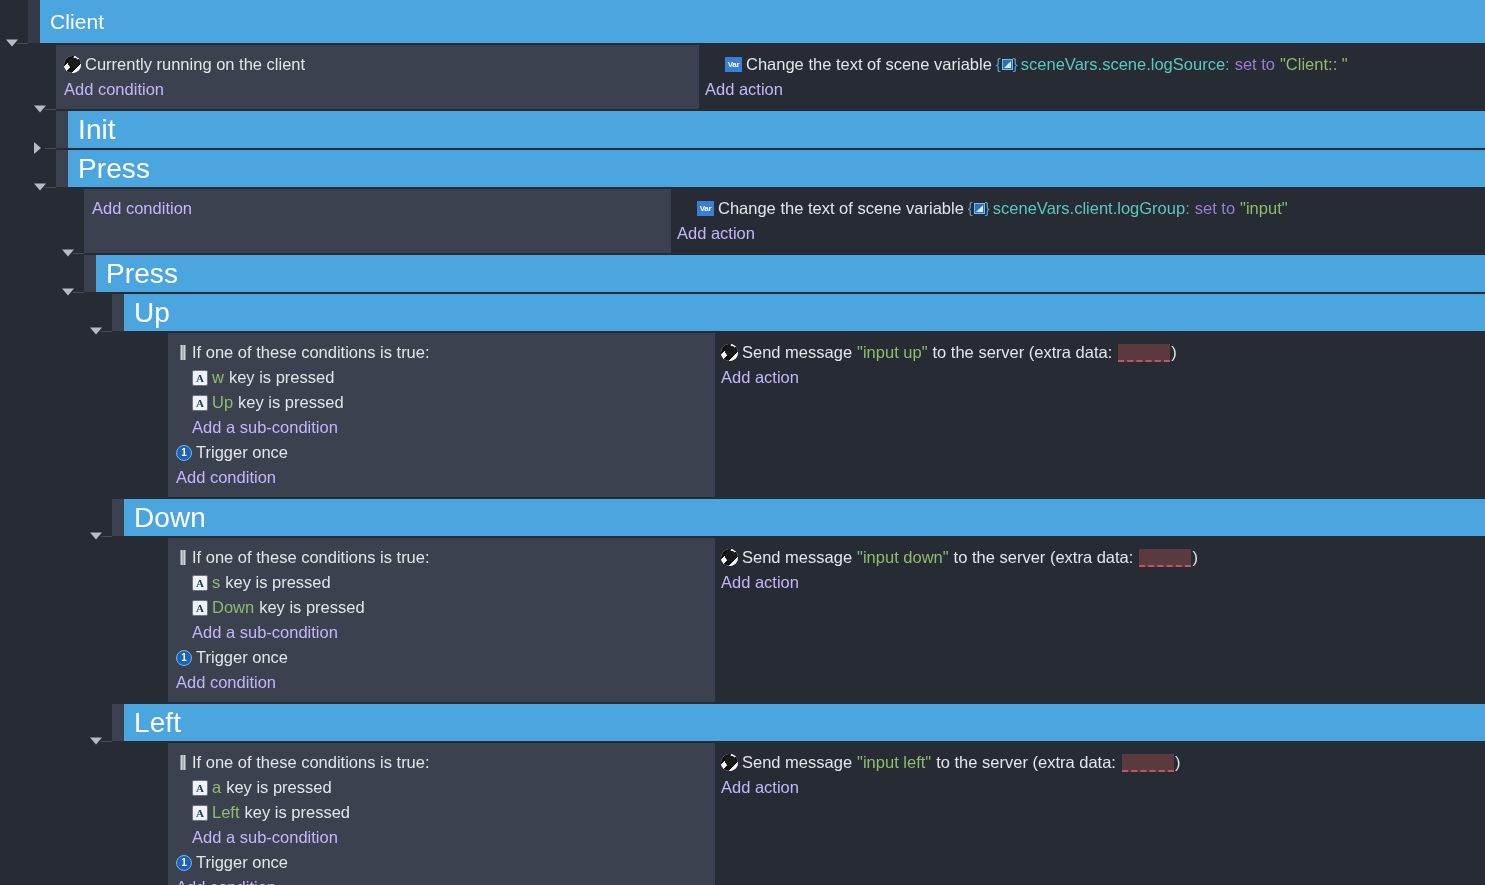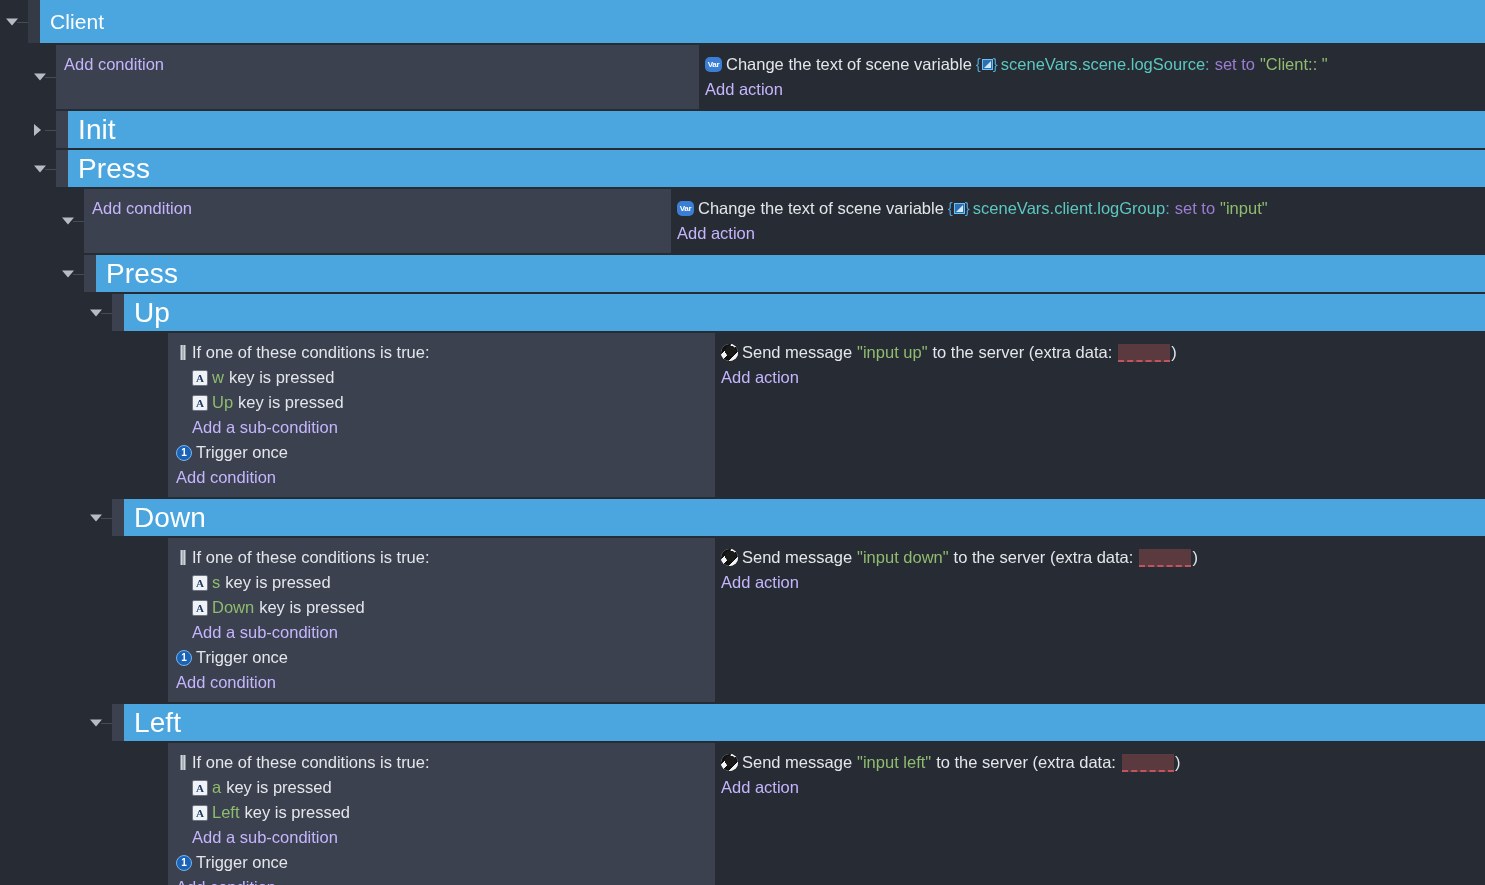--- a/index.html
+++ b/index.html
@@ -6,21 +6,21 @@
   html, body {
     margin: 0; padding: 0;
     width: 1485px; height: 885px;
     background: #272b33;
     font-family: "Liberation Sans", sans-serif;
     overflow: hidden;
   }
   #root { position: relative; width: 1485px; height: 885px; background: #272b33; }
 
   
-  .row { position: relative; display: flex; align-items: center; width: 1485px; }
+  .row { position: relative; display: flex; align-items: flex-end; width: 1485px; }
   .gutter { position: relative; flex: 0 0 auto; display: flex; align-items: stretch; }
   .ind {
     position: relative; flex: 0 0 28px; align-self: stretch;
     background: #272b33;
   }
   .ind::after {
     content: ""; position: absolute; left: 13px; top: 0; bottom: 0; width: 1px;
     background: #454b57;
   }
   .ind.noline::after { display: none; }
@@ -81,25 +81,26 @@
   
   .str   { color: #8fbc6f; }
   .var   { color: #5bc8c0; }
   .op    { color: #9b7dd4; }
   .colon { color: #5b9bd5; }
 
   
   .ic { display: inline-block; flex: 0 0 auto; margin-right: 4px; vertical-align: middle; }
 
   .ic-var {
-    width: 17px; height: 15px; border-radius: 5px;
+    width: 17px; height: 15px; border-radius: 0;
     background: #3a7fd5; color: #fff;
     font-size: 8px; font-weight: bold; line-height: 15px;
     text-align: center; font-family: "Liberation Sans", sans-serif;
     letter-spacing: -0.3px;
+    margin-left: 20px;
   }
   .ic-scenevar {
     width: 20px; height: 16px; position: relative; color: #4ea3d8;
     font-size: 14px; line-height: 16px; text-align: center;
   }
   .ic-scenevar .bx {
     position: absolute; left: 5px; top: 2px; width: 11px; height: 11px;
     background: #2b6fb5; border: 1px solid #6fc0ea;
   }
   .ic-scenevar .bx::after {
@@ -169,20 +170,24 @@
   <div class="row">
     <div class="gutter">
       <div class="ind"></div>
       <div class="ind">
         <div class="tog down"></div>
         <div class="tog-stub"></div>
       </div>
     </div>
     <div class="ev">
       <div class="conds" style="flex:0 0 643px;">
+        <div class="line">
+          <span class="ic ic-net"></span>
+          <span>Currently running on the client</span>
+        </div>
         <div class="line muted">
           <span>Add condition</span>
         </div>
       </div>
       <div class="acts">
         <div class="line">
           <span class="ic ic-var">Var</span>
           <span>Change the text of scene variable</span>
           <span class="sp"></span>
           <span class="ic ic-scenevar">

